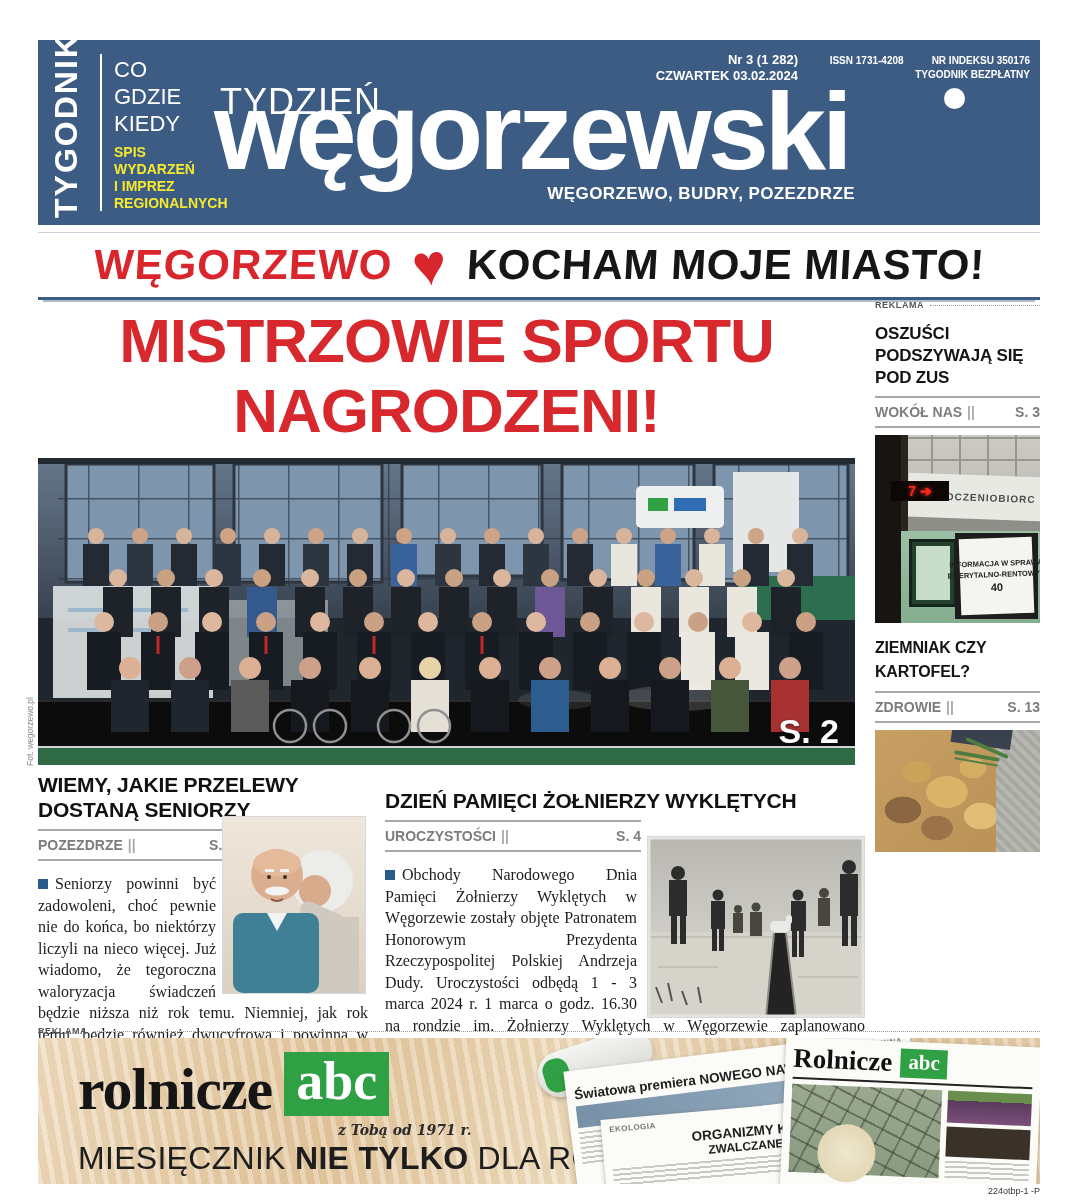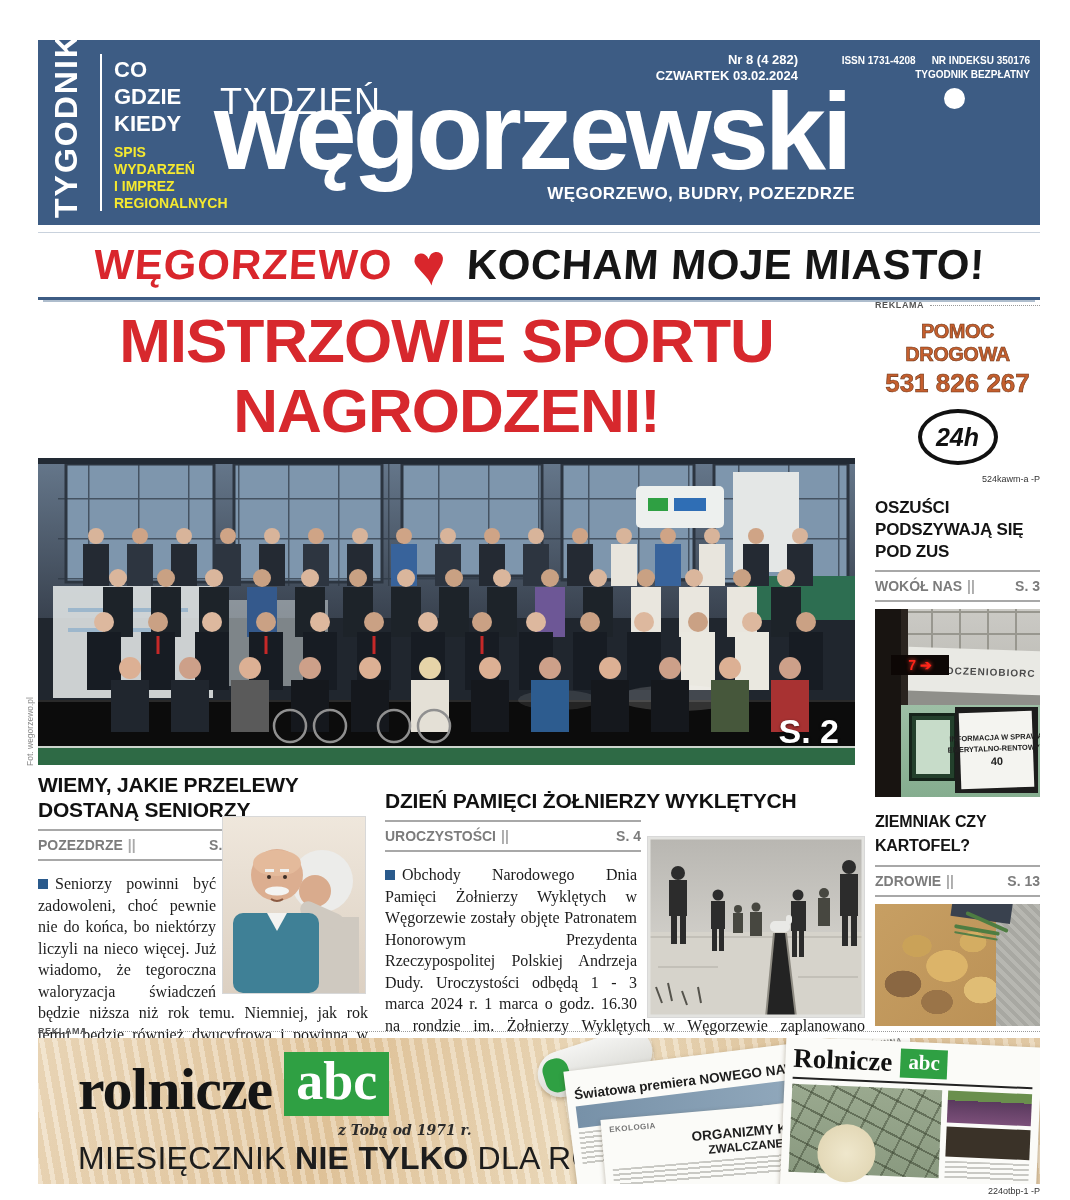--- a/index.html
+++ b/index.html
@@ -5,29 +5,29 @@
   html,body{margin:0;padding:0;background:#fff;}
   .page{position:relative;width:1070px;height:1200px;background:#fff;overflow:hidden;
         font-family:"Liberation Sans",sans-serif;}
   .abs{position:absolute;}
 
   
   .masthead{left:38px;top:40px;width:1002px;height:185px;background:#3d5c84;color:#fff;}
   .vert{writing-mode:vertical-rl;transform:rotate(180deg);}
   .mh-weekly{left:10px;top:8px;height:170px;font-weight:900;font-size:32px;letter-spacing:2px;text-align:center;}
   .mh-div{left:62px;top:14px;width:2px;height:157px;background:#fff;}
-  .mh-cgk{left:76px;top:16px;font-size:22px;line-height:27px;font-weight:700;}
+  .mh-cgk{left:76px;top:16px;font-size:22px;line-height:27px;font-weight:400;}
   .mh-spis{left:76px;top:104px;font-size:14px;line-height:17px;font-weight:800;color:#f5e92f;}
   .mh-tsmall{left:182px;top:41px;font-size:36px;font-weight:400;letter-spacing:1px;}
   .mh-title{left:176px;top:36px;font-size:110px;line-height:1;font-weight:800;letter-spacing:-4px;}
   .mh-dot{left:906px;top:48px;width:21px;height:21px;border-radius:50%;background:#fff;}
   .mh-sub{right:185px;top:144px;font-size:17px;font-weight:700;letter-spacing:.4px;}
   .mh-issue{right:242px;top:12px;text-align:right;font-size:13px;line-height:16px;font-weight:700;}
   .mh-issn{right:10px;top:14px;text-align:right;font-size:10px;line-height:14px;font-weight:600;}
-  .mh-issn .row1 span{margin-left:16px;}
+  .mh-issn .row1 span{margin-left:28px;}
 
   
   .banner{left:38px;top:232px;width:1002px;height:64px;background:#fff;border-top:1px solid #c9d2dd;
           border-bottom:3px solid #3d5c84;box-shadow:0 7px 0 -5px #aebdcd;
           display:flex;align-items:center;justify-content:center;gap:20px;}
   .banner .city{color:#d9262c;font-size:42px;font-weight:900;letter-spacing:1px;transform:skewX(-3deg);}
   .banner .heart{color:#d9262c;font-size:58px;line-height:0;transform:rotate(-6deg);}
   .banner .slogan{color:#161616;font-size:42px;font-weight:900;letter-spacing:.5px;transform:skewX(-3deg);}
 
   
@@ -175,21 +175,21 @@
       <div>SPIS</div>
       <div>WYDARZEŃ</div>
       <div>I IMPREZ</div>
       <div>REGIONALNYCH</div>
     </div>
     <div class="abs mh-tsmall">TYDZIEŃ</div>
     <div class="abs mh-title">węgorzewski</div>
     <div class="abs mh-dot"></div>
     <div class="abs mh-sub">WĘGORZEWO, BUDRY, POZEZDRZE</div>
     <div class="abs mh-issue">
-      <div>Nr 8 (4 282)</div>
+      <div>Nr 3 (1 282)</div>
       <div>CZWARTEK 03.02.2024</div>
     </div>
     <div class="abs mh-issn">
       <div class="row1">
         <span>ISSN 1731-4208</span><span>NR INDEKSU 350176</span>
       </div>
       <div>TYGODNIK BEZPŁATNY</div>
     </div>
   </div>
 
@@ -203,26 +203,20 @@
     <div>MISTRZOWIE SPORTU</div>
     <div>NAGRODZENI!</div>
   </div>
 
   <div class="abs rcol">
     <div class="rk">
       <span>REKLAMA</span>
         <span class="dots"></span>
     </div>
 
-    <div class="tow">
-      <div class="t1">POMOC DROGOWA</div>
-      <div class="t2">531 826 267</div>
-      <div class="badge">24h</div>
-      <div class="adcode">524kawm-a -P</div>
-    </div>
 
     <div class="tz-title">OSZUŚCI PODSZYWAJĄ SIĘ POD ZUS</div>
     <div class="kicker">
       <span><span>WOKÓŁ NAS</span><span class="sep">||</span></span>
       <span>S. 3</span>
     </div>
 
     <div class="photo zus">
       <div class="ceiling"></div>
       <div class="band">

